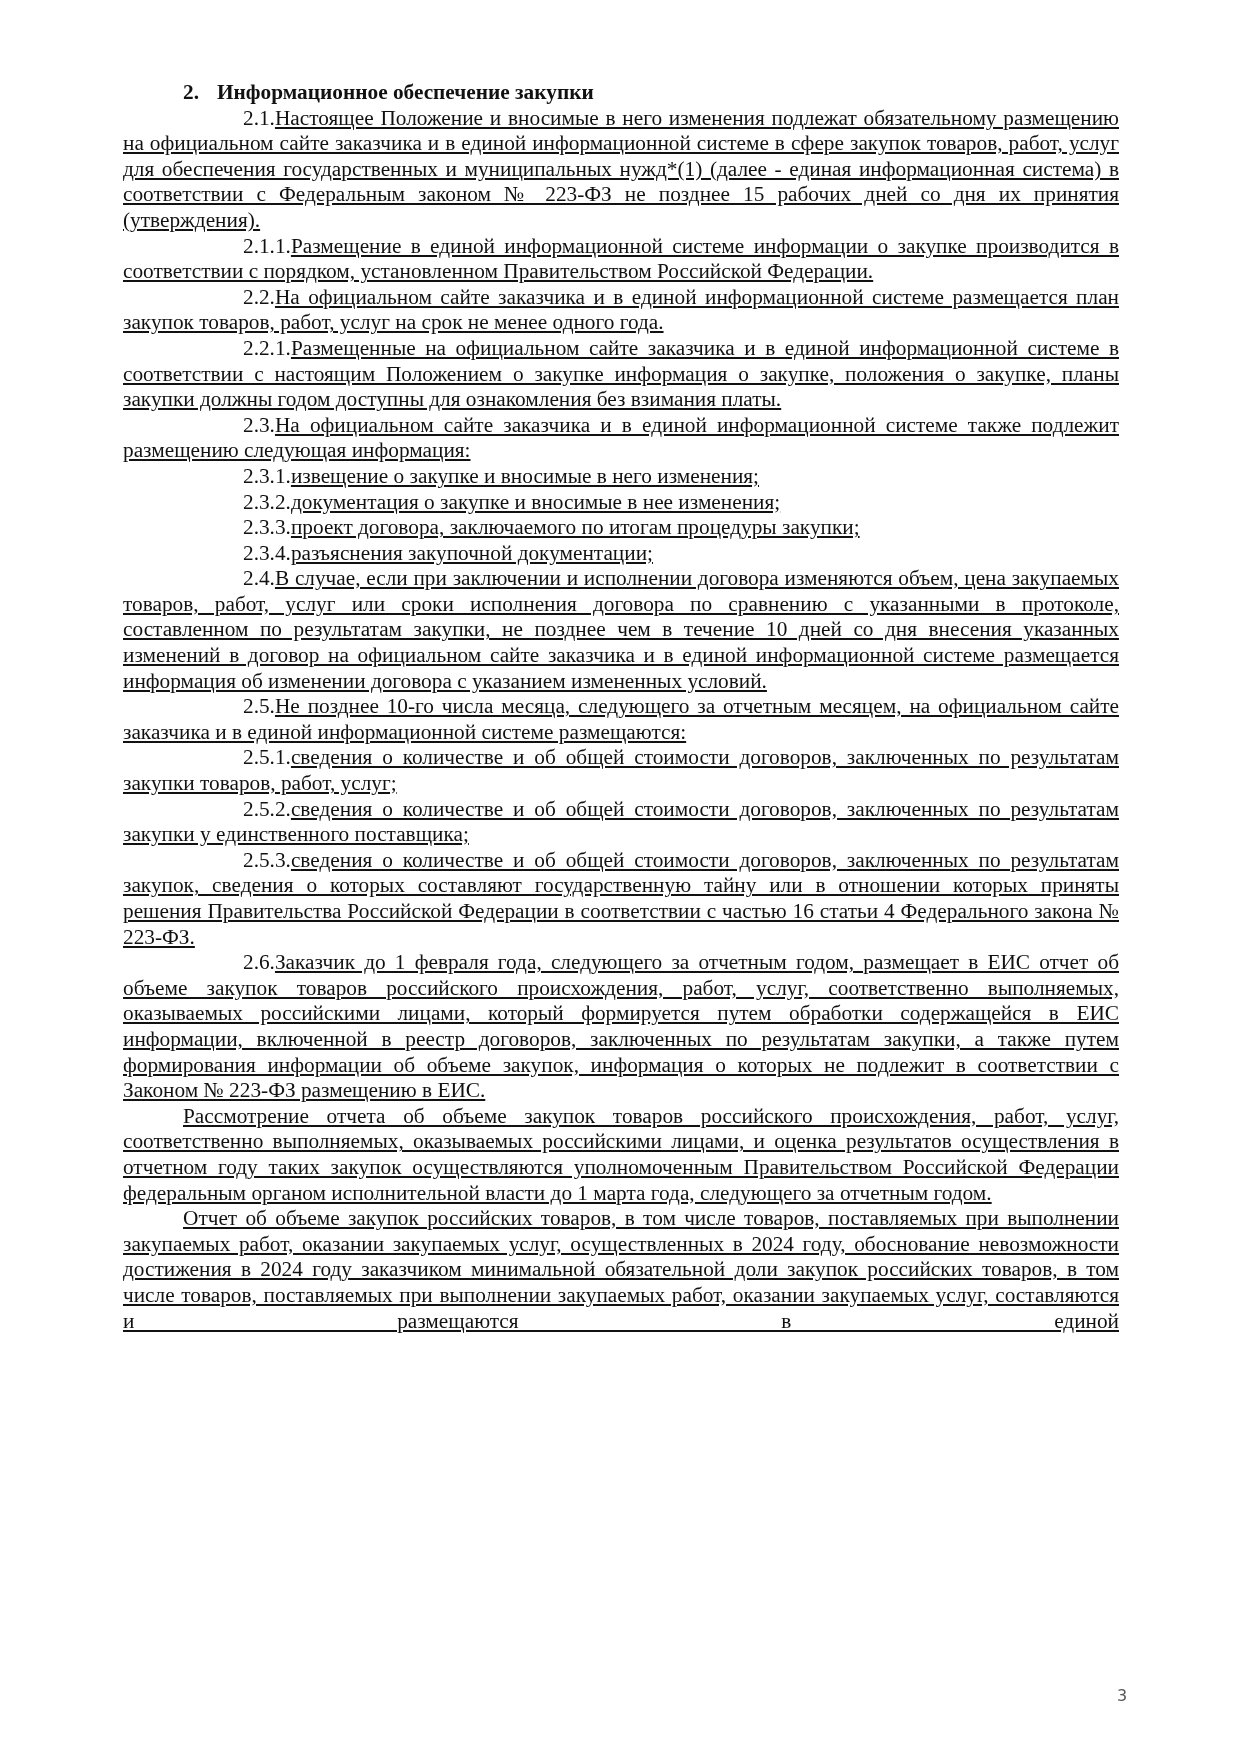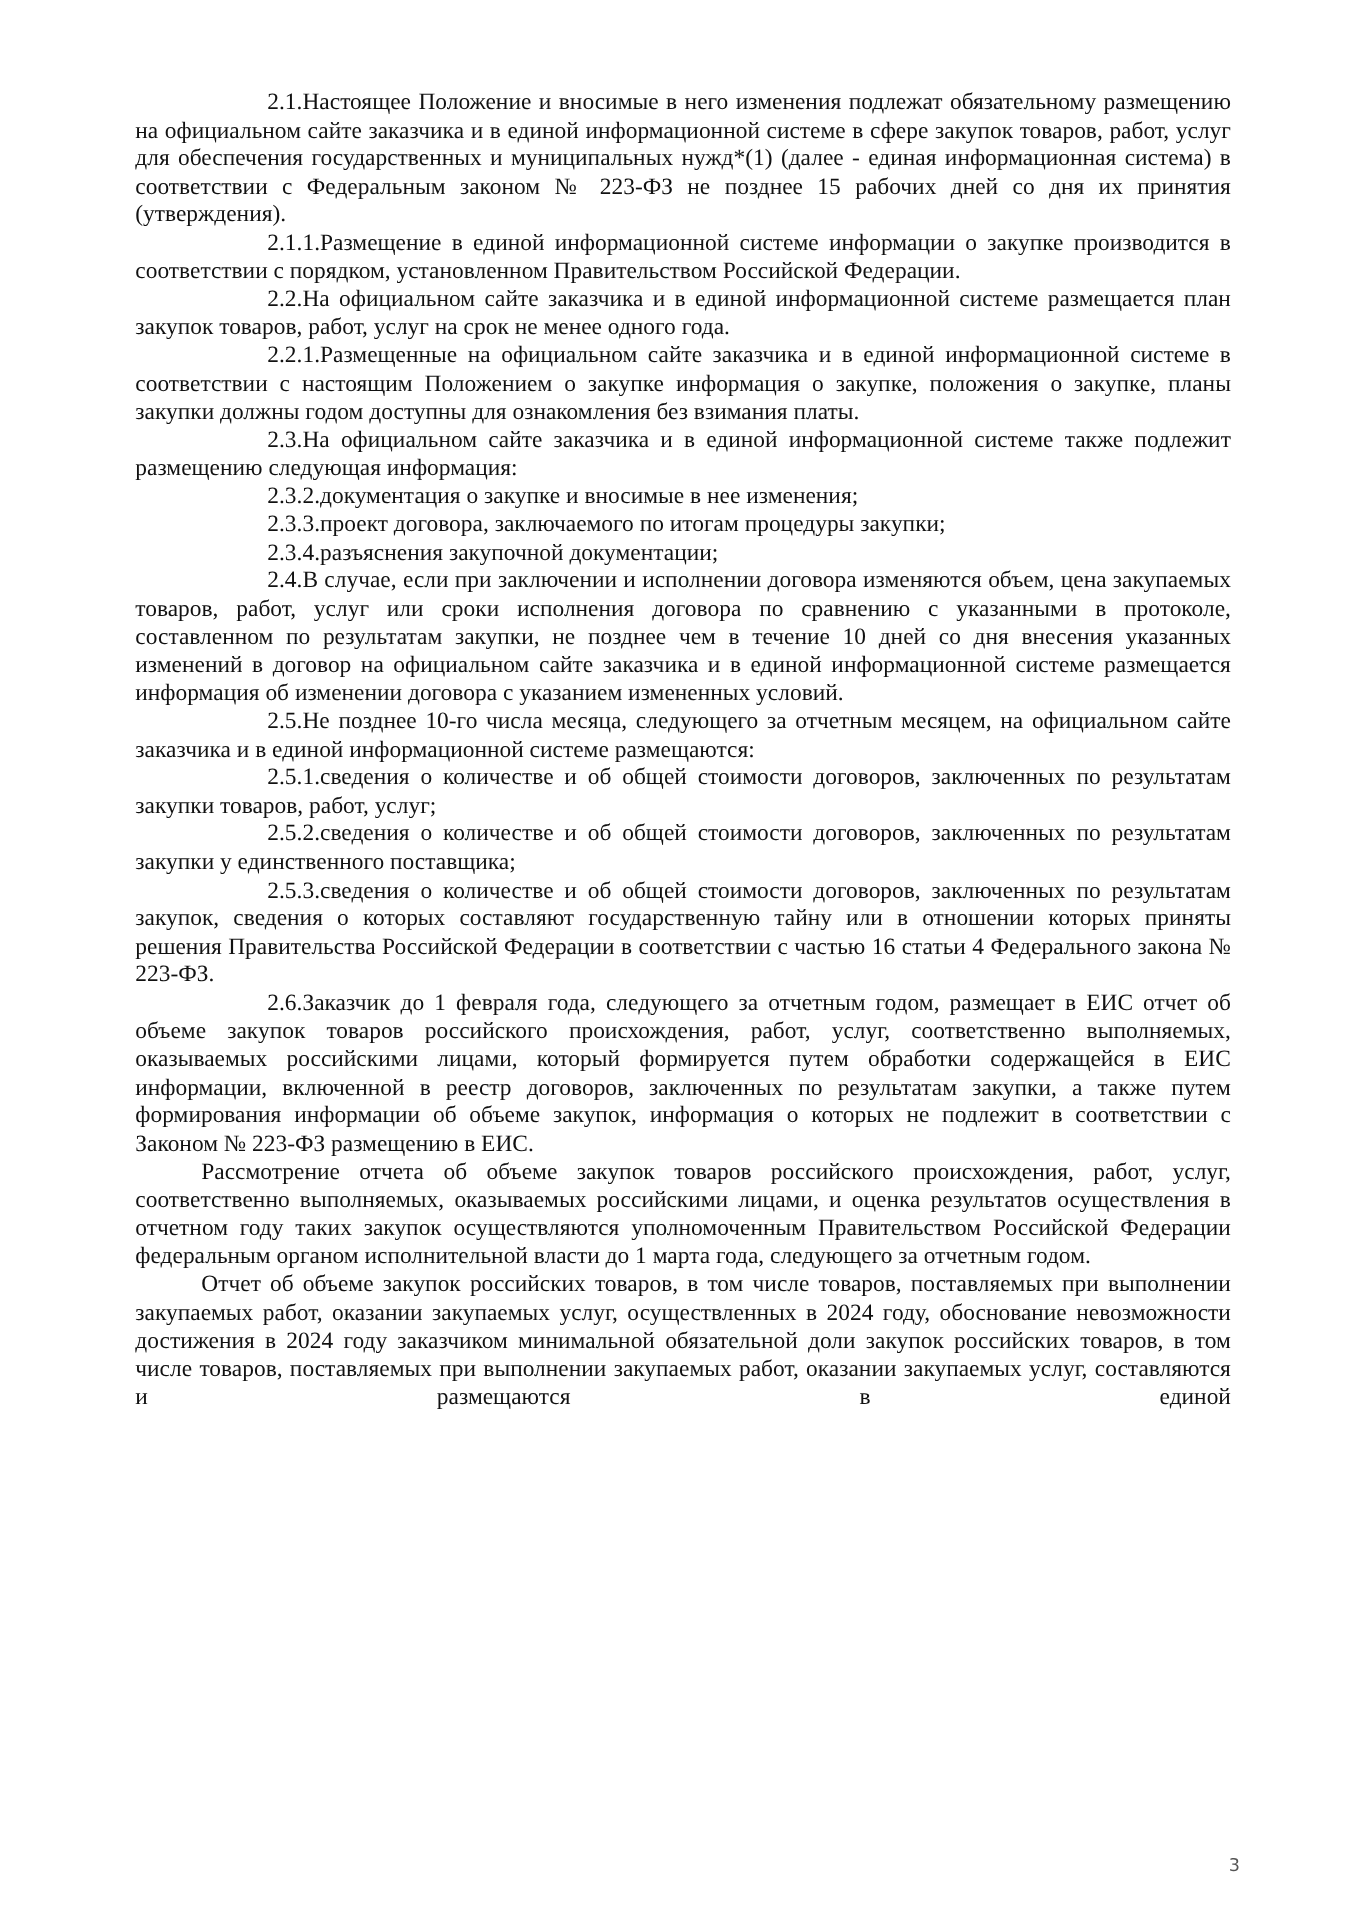--- a/index.html
+++ b/index.html
@@ -17,45 +17,50 @@
   .heading {
     font-weight: bold;
     padding-left: 60px;
     margin: 0;
   }
   .heading .num { display: inline-block; width: 34px; }
   p {
     margin: 0;
     text-align: justify;
     text-indent: 60px;
+    text-decoration: underline;
   }
   p .num { display: inline-block; }
   .n-tab { min-width: 63px; }
   .n-tab2 { min-width: 72px; }
   .n-wide { min-width: 91px; }
   .list-item { text-align: left; }
   .page-number {
     position: absolute;
     left: 1117px;
     top: 1686px;
     font-family: "DejaVu Sans", sans-serif;
     font-size: 16px;
     color: #555555;
   }
 </style>
 </head>
 <body>
 
 <div class="page">
+  <div class="heading">
+    <span class="num">2.</span><span>Информационное обеспечение закупки</span>
+  </div>
 
   <p><span class="num n-tab">2.1.</span><span>Настоящее Положение и вносимые в него изменения подлежат обязательному размещению на официальном сайте заказчика и в единой информационной системе в сфере закупок товаров, работ, услуг для обеспечения государственных и муниципальных нужд*(1) (далее - единая информационная система) в соответствии с Федеральным законом № 223-ФЗ не позднее 15 рабочих дней со дня их принятия (утверждения).</span></p>
   <p><span class="num n-tab2">2.1.1.</span><span>Размещение в единой информационной системе информации о закупке производится в соответствии с порядком, установленном Правительством Российской Федерации.</span></p>
   <p><span class="num n-tab">2.2.</span><span>На официальном сайте заказчика и в единой информационной системе размещается план закупок товаров, работ, услуг на срок не менее одного года.</span></p>
   <p><span class="num" style="min-width:58px">2.2.1.</span><span>Размещенные на официальном сайте заказчика и в единой информационной системе в соответствии с настоящим Положением о закупке информация о закупке, положения о закупке, планы закупки должны годом доступны для ознакомления без взимания платы.</span></p>
   <p><span class="num n-tab">2.3.</span><span>На официальном сайте заказчика и в единой информационной системе также подлежит размещению следующая информация:</span></p>
+  <p class="list-item"><span class="num" style="min-width:58px">2.3.1.</span><span>извещение о закупке и вносимые в него изменения;</span></p>
   <p class="list-item"><span class="num" style="min-width:58px">2.3.2.</span><span>документация о закупке и вносимые в нее изменения;</span></p>
   <p class="list-item"><span class="num" style="min-width:58px">2.3.3.</span><span>проект договора, заключаемого по итогам процедуры закупки;</span></p>
   <p class="list-item"><span class="num" style="min-width:58px">2.3.4.</span><span>разъяснения закупочной документации;</span></p>
   <p><span class="num n-tab">2.4.</span><span>В случае, если при заключении и исполнении договора изменяются объем, цена закупаемых товаров, работ, услуг или сроки исполнения договора по сравнению с указанными в протоколе, составленном по результатам закупки, не позднее чем в течение 10 дней со дня внесения указанных изменений в договор на официальном сайте заказчика и в единой информационной системе размещается информация об изменении договора с указанием измененных условий.</span></p>
   <p><span class="num n-tab">2.5.</span><span>Не позднее 10-го числа месяца, следующего за отчетным месяцем, на официальном сайте заказчика и в единой информационной системе размещаются:</span></p>
   <p><span class="num n-tab2">2.5.1.</span><span>сведения о количестве и об общей стоимости договоров, заключенных по результатам закупки товаров, работ, услуг;</span></p>
   <p><span class="num n-tab2">2.5.2.</span><span>сведения о количестве и об общей стоимости договоров, заключенных по результатам закупки у единственного поставщика;</span></p>
   <p><span class="num n-tab2">2.5.3.</span><span>сведения о количестве и об общей стоимости договоров, заключенных по результатам закупок, сведения о которых составляют государственную тайну или в отношении которых приняты решения Правительства Российской Федерации в соответствии с частью 16 статьи 4 Федерального закона № 223-ФЗ.</span></p>
   <p><span class="num n-wide">2.6.</span><span>Заказчик до 1 февраля года, следующего за отчетным годом, размещает в ЕИС отчет об объеме закупок товаров российского происхождения, работ, услуг, соответственно выполняемых, оказываемых российскими лицами, который формируется путем обработки содержащейся в ЕИС информации, включенной в реестр договоров, заключенных по результатам закупки, а также путем формирования информации об объеме закупок, информация о которых не подлежит в соответствии с Законом № 223-ФЗ размещению в ЕИС.</span></p>
   <p><span>Рассмотрение отчета об объеме закупок товаров российского происхождения, работ, услуг, соответственно выполняемых, оказываемых российскими лицами, и оценка результатов осуществления в отчетном году таких закупок осуществляются уполномоченным Правительством Российской Федерации федеральным органом исполнительной власти до 1 марта года, следующего за отчетным годом.</span></p>

